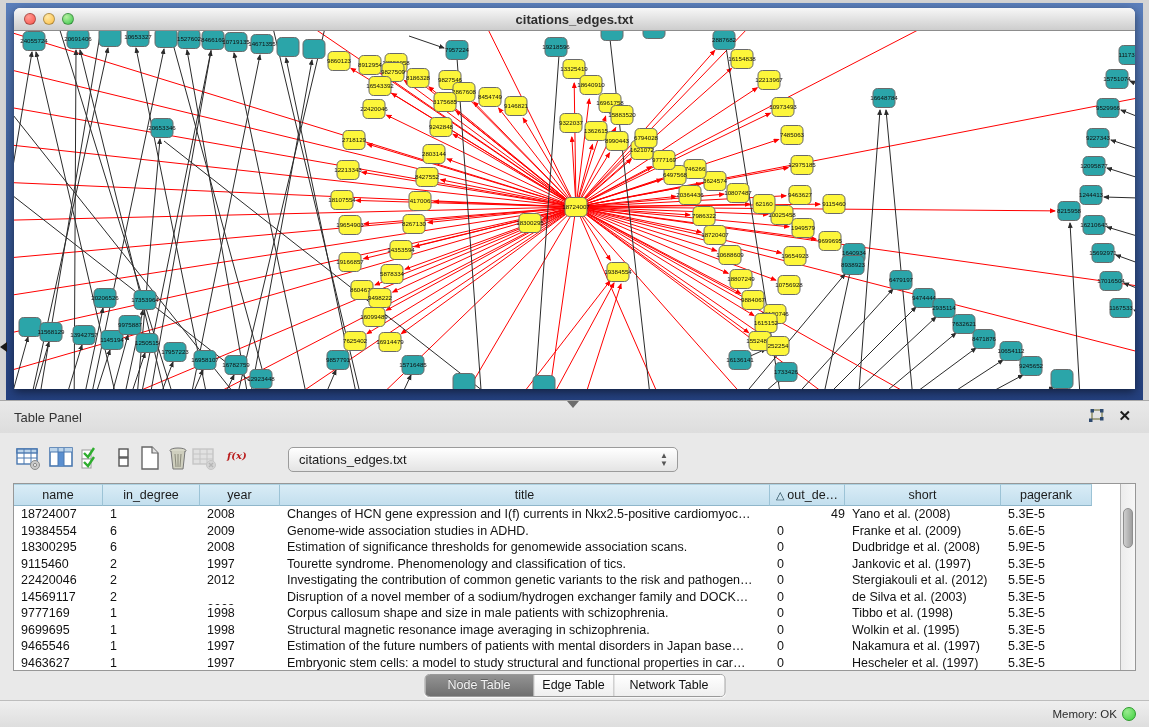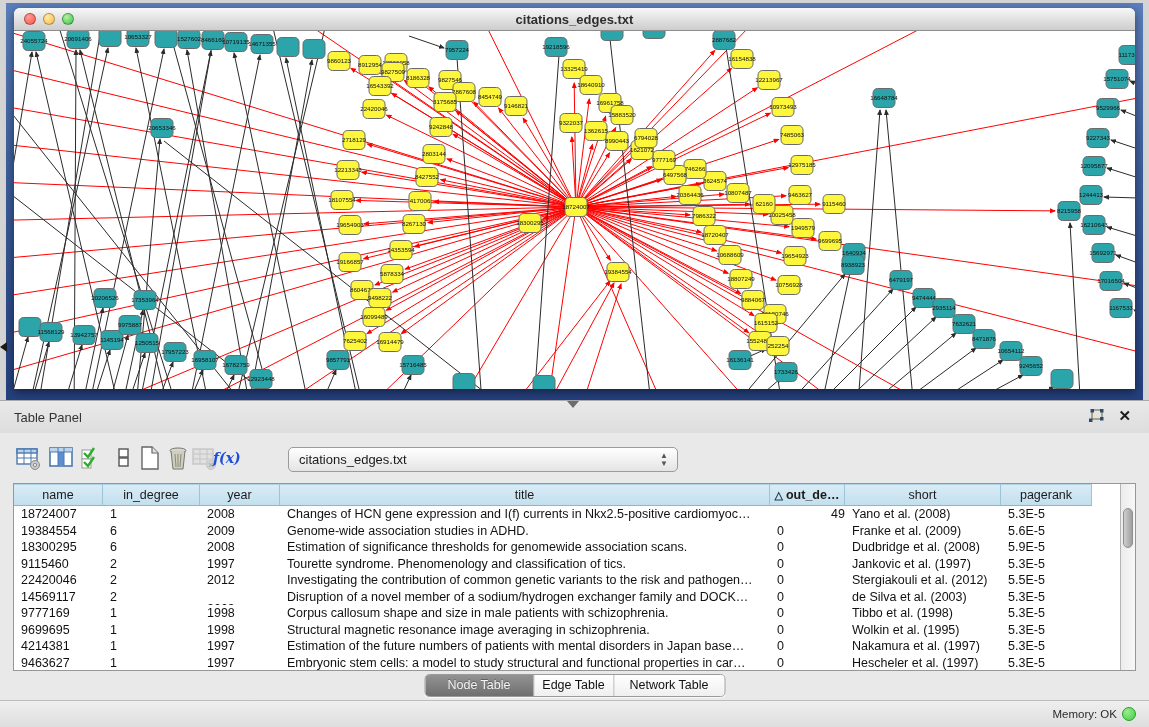--- a/index.html
+++ b/index.html
@@ -36,22 +36,22 @@
     border-left:6px solid transparent; border-right:6px solid transparent; border-top:7px solid #6d6d6d; }
   #panel-float { position:absolute; right:44px; top:8px; width:17px; height:15px; cursor:pointer; }
   #panel-close { position:absolute; right:18px; top:6px; font-size:15px; font-weight:bold; color:#1c1c1c; cursor:pointer; }
 
   #panel-body { position:absolute; left:0; top:433px; width:1149px; height:267px; background:#e9e9e9; }
 
   
   #tbl-toolbar { position:absolute; left:0; top:5px; width:1149px; height:44px; }
   .tb-icon { position:absolute; top:8px; width:26px; height:26px; cursor:pointer; }
   .tb-icon svg { display:block; }
-  #fx-label { position:absolute; left:213px; top:12px; font-family:"DejaVu Serif", serif;
-    font-style:italic; font-weight:bold; font-size:14px; color:#1d4ed8; cursor:pointer; }
+  #fx-label { position:absolute; left:227px; top:12px; font-family:"DejaVu Serif", serif;
+    font-style:italic; font-weight:bold; font-size:10px; color:#b91c1c; cursor:pointer; }
   #table-selector { position:absolute; left:288px; top:9px; width:390px; height:25px;
     border:1px solid #9b9b9b; border-radius:5px; background:linear-gradient(180deg,#ffffff,#e4e4e4);
     font-size:13px; color:#1a1a1a; line-height:23px; padding-left:10px; cursor:pointer; }
   #selector-arrows { position:absolute; right:9px; top:4px; font-size:8px; color:#555; line-height:8px; text-align:center; }
 
   
   #tbl-box { position:absolute; left:13px; top:50px; width:1123px; height:188px;
     background:#fff; border:1px solid #979797; overflow:hidden; }
   #tbl-header { position:absolute; left:0; top:0; height:22px; display:flex; }
   .hcell { height:22px; background:linear-gradient(180deg,#d9ecf6,#c3dfee);
@@ -863,21 +863,21 @@
         <span id="selector-arrows">▲<br>▼</span>
       </div>
     </div>
 
     <div id="tbl-box">
       <div id="tbl-header">
           <div class="hcell" style="width: 89px;"><span>name</span></div>
           <div class="hcell" style="width: 97px;"><span>in_degree</span></div>
           <div class="hcell" style="width: 80px;"><span>year</span></div>
           <div class="hcell" style="width: 490px;"><span>title</span></div>
-          <div class="hcell" style="width: 75px; font-weight: bold;"><span class="sort-glyph">△</span><span>out_de…</span></div>
+          <div class="hcell" style="width: 75px;"><span class="sort-glyph">△</span><span>out_de…</span></div>
           <div class="hcell" style="width: 156px;"><span>short</span></div>
           <div class="hcell" style="width: 91px;"><span>pagerank</span></div>
         </div>
       <div id="tbl-rows">
           <div class="trow">
             <div class="tcell" style="width: 89px;">18724007</div>
             <div class="tcell" style="width: 97px;">1</div>
             <div class="tcell" style="width: 80px;">2008</div>
             <div class="tcell" style="width: 490px;">Changes of HCN gene expression and I(f) currents in Nkx2.5-positive cardiomyoc…</div>
             <div class="tcell" style="width: 75px; text-align: right;">49</div>
@@ -941,21 +941,21 @@
           <div class="trow">
             <div class="tcell" style="width: 89px;">9699695</div>
             <div class="tcell" style="width: 97px;">1</div>
             <div class="tcell" style="width: 80px;">1998</div>
             <div class="tcell" style="width: 490px;">Structural magnetic resonance image averaging in schizophrenia.</div>
             <div class="tcell" style="width: 75px;">0</div>
             <div class="tcell" style="width: 156px;">Wolkin et al. (1995)</div>
             <div class="tcell" style="width: 91px;">5.3E-5</div>
           </div>
           <div class="trow">
-            <div class="tcell" style="width: 89px;">4214381</div>
+            <div class="tcell" style="width: 89px;">9465546</div>
             <div class="tcell" style="width: 97px;">1</div>
             <div class="tcell" style="width: 80px;">1997</div>
             <div class="tcell" style="width: 490px;">Estimation of the future numbers of patients with mental disorders in Japan base…</div>
             <div class="tcell" style="width: 75px;">0</div>
             <div class="tcell" style="width: 156px;">Nakamura et al. (1997)</div>
             <div class="tcell" style="width: 91px;">5.3E-5</div>
           </div>
           <div class="trow">
             <div class="tcell" style="width: 89px;">9463627</div>
             <div class="tcell" style="width: 97px;">1</div>

